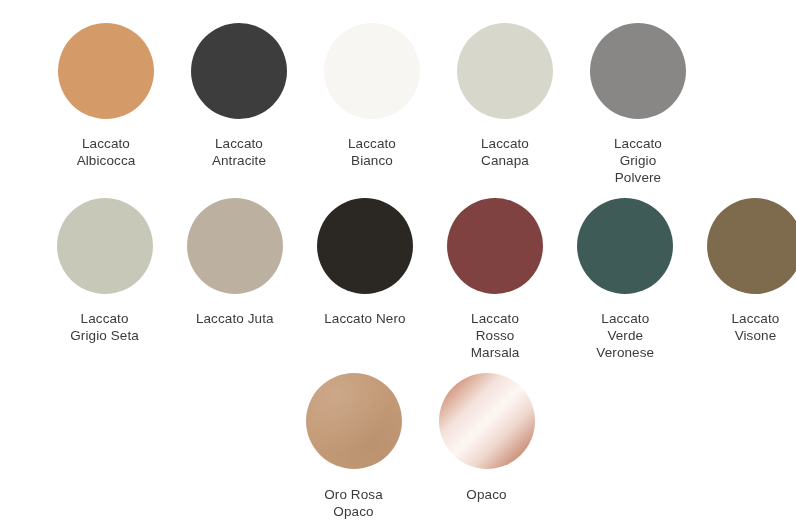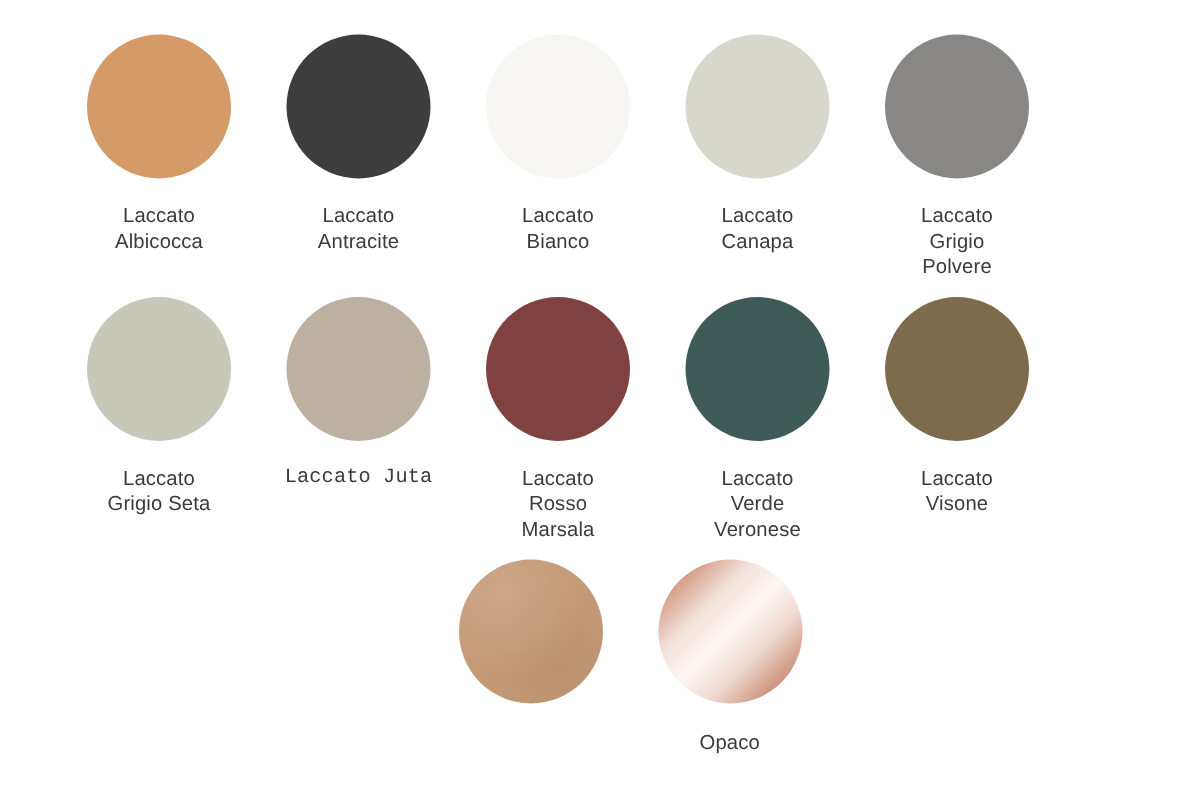--- a/index.html
+++ b/index.html
@@ -106,21 +106,25 @@
   </div>
 
   <div class="row row-2">
     <div class="swatch">
       <div class="disc" style="background: rgb(200, 200, 184);"></div>
       <div class="caption" style="color: rgb(59, 59, 59);">Laccato
 Grigio Seta</div>
     </div>
     <div class="swatch">
       <div class="disc" style="background: rgb(188, 176, 160);"></div>
-      <div class="caption" style="color: rgb(59, 59, 59); font-family: Liberation Mono, monospace;">Laccato Juta</div>
+      <div class="caption" style="color: rgb(59, 59, 59);">Laccato Juta</div>
+    </div>
+    <div class="swatch">
+      <div class="disc" style="background: rgb(43, 39, 35);"></div>
+      <div class="caption" style="color: rgb(59, 59, 59);">Laccato Nero</div>
     </div>
     <div class="swatch">
       <div class="disc" style="background: rgb(127, 66, 65);"></div>
       <div class="caption" style="color: rgb(59, 59, 59);">Laccato
 Rosso
 Marsala</div>
     </div>
     <div class="swatch">
       <div class="disc" style="background: rgb(62, 91, 88);"></div>
       <div class="caption" style="color: rgb(59, 59, 59);">Laccato
@@ -130,20 +134,22 @@
     <div class="swatch">
       <div class="disc" style="background: rgb(126, 107, 77);"></div>
       <div class="caption" style="color: rgb(59, 59, 59);">Laccato
 Visone</div>
     </div>
   </div>
 
   <div class="row row-3">
     <div class="swatch">
       <div class="disc disc-matte" style="background: rgb(196, 154, 118);"></div>
+      <div class="caption" style="color: rgb(59, 59, 59);">Oro Rosa
+Opaco</div>
     </div>
     <div class="swatch">
       <div class="disc" id="rame-disc" style="background: linear-gradient(135deg, rgb(185, 127, 104), rgb(217, 165, 143), rgb(243, 226, 220), rgb(253, 247, 244), rgb(240, 216, 207), rgb(207, 155, 133), rgb(192, 138, 114));"></div>
       <div class="caption" style="color: rgb(59, 59, 59);">Opaco</div>
     </div>
   </div>
 
 </div>
 
 </body></html>

